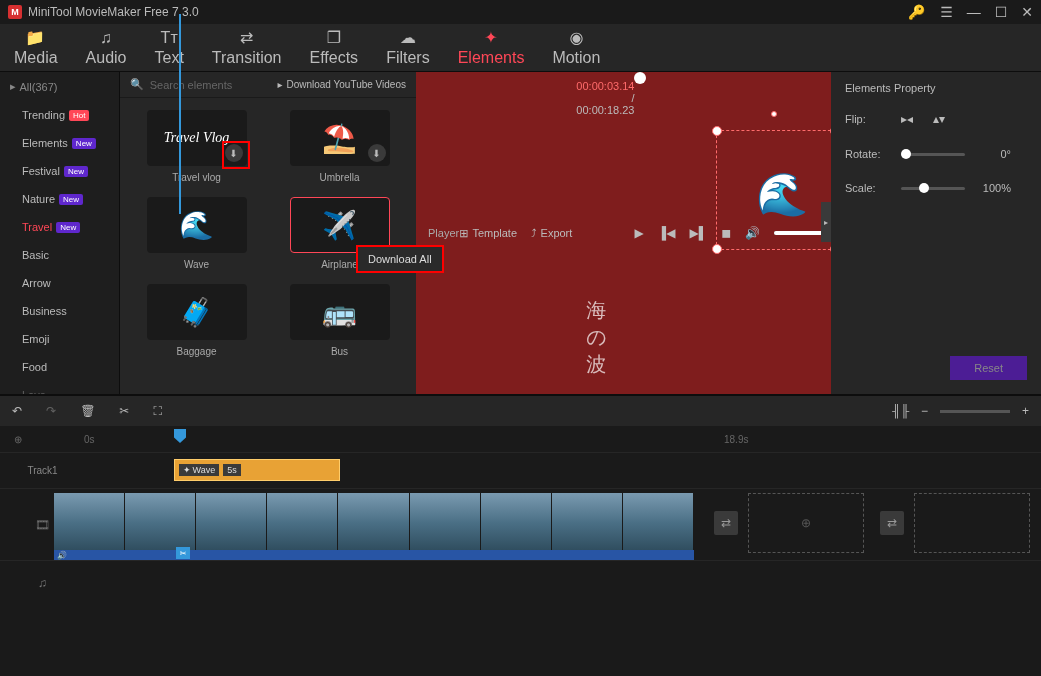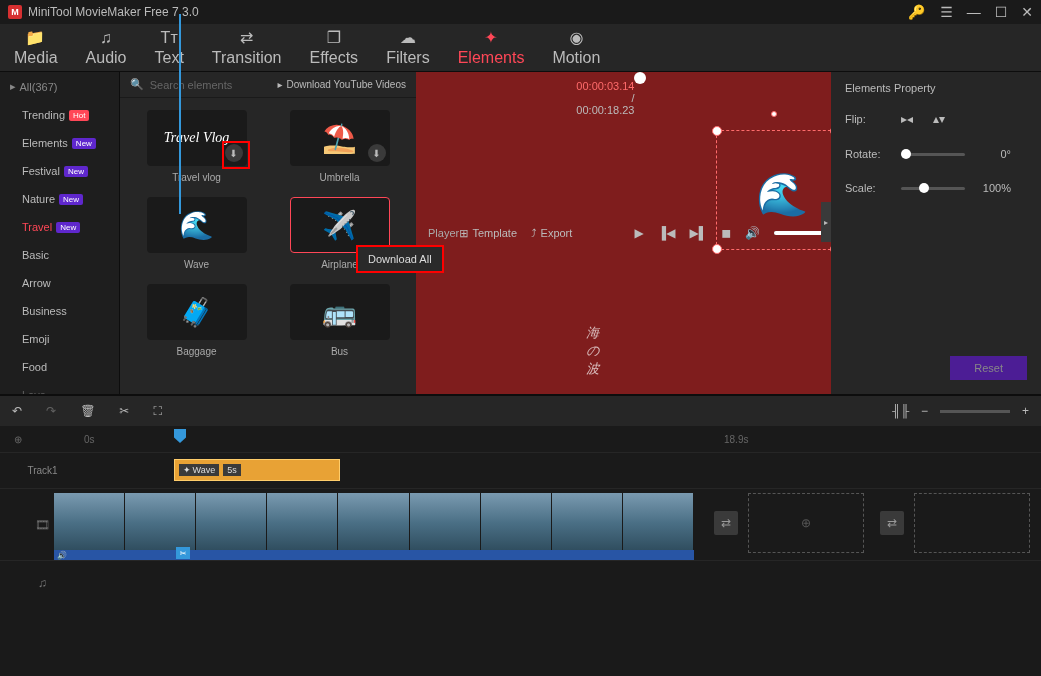--- a/index.html
+++ b/index.html
@@ -41,21 +41,21 @@
 .red-box { border: 2px solid #ff0000; position: absolute; }
 
 .download-menu { position: absolute; left: 356px; top: 245px; background: #2a2a2a; border: 2px solid #ff0000; padding: 6px 10px; font-size: 11px; color: #ddd; z-index: 100; }
 
 .player-panel { width: 415px; background: #7f1d1d; display: flex; flex-direction: row; padding: 4px 8px; }
 .player-header { display: flex; justify-content: space-between; align-items: center; padding: 6px 4px; }
 .player-title { font-size: 11px; color: #aaa; }
 .player-actions { display: flex; gap: 14px; }
 .player-action { display: flex; align-items: center; gap: 4px; font-size: 11px; cursor: pointer; }
 .video-preview { flex: 1; background: linear-gradient(180deg, #9bb8c8 0%, #6a8fa5 40%, #3d5a6b 80%, #2d4452 100%); position: relative; margin: 4px 0; }
-.watermark { position: absolute; bottom: 8px; left: 10px; color: rgba(255,255,255,0.7); font-size: 13px; font-style: italic; }
+.watermark { position: absolute; bottom: 8px; left: 10px; color: rgba(255,255,255,0.7); font-size: 20px; }
 .selection-box { position: absolute; left: 140px; top: 50px; width: 120px; height: 120px; border: 1px dashed #ff6b6b; }
 .sel-handle { position: absolute; width: 10px; height: 10px; background: #fff; border: 1px solid #ff6b6b; border-radius: 50%; }
 .wave-emoji { position: absolute; left: 180px; top: 90px; font-size: 42px; }
 .scrubber { height: 4px; background: #3a3a3a; position: relative; }
 .scrubber-fill { position: absolute; left: 0; top: 0; height: 100%; width: 12%; background: #ff4757; }
 .scrubber-handle { position: absolute; left: 12%; top: -4px; width: 12px; height: 12px; background: #fff; border-radius: 50%; }
 .time-display { text-align: right; font-size: 11px; padding: 4px 0; }
 .time-current { color: #ff6b6b; }
 .player-controls { display: flex; align-items: center; justify-content: space-between; padding: 4px 0; }
 .pc-left { display: flex; gap: 14px; align-items: center; }

